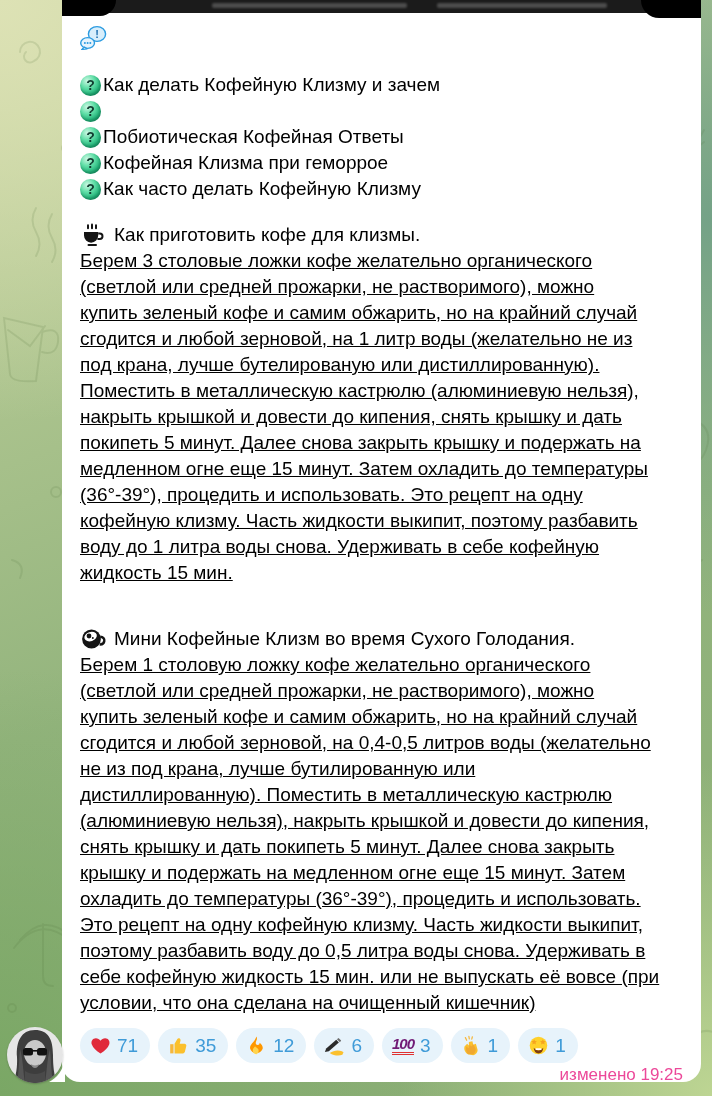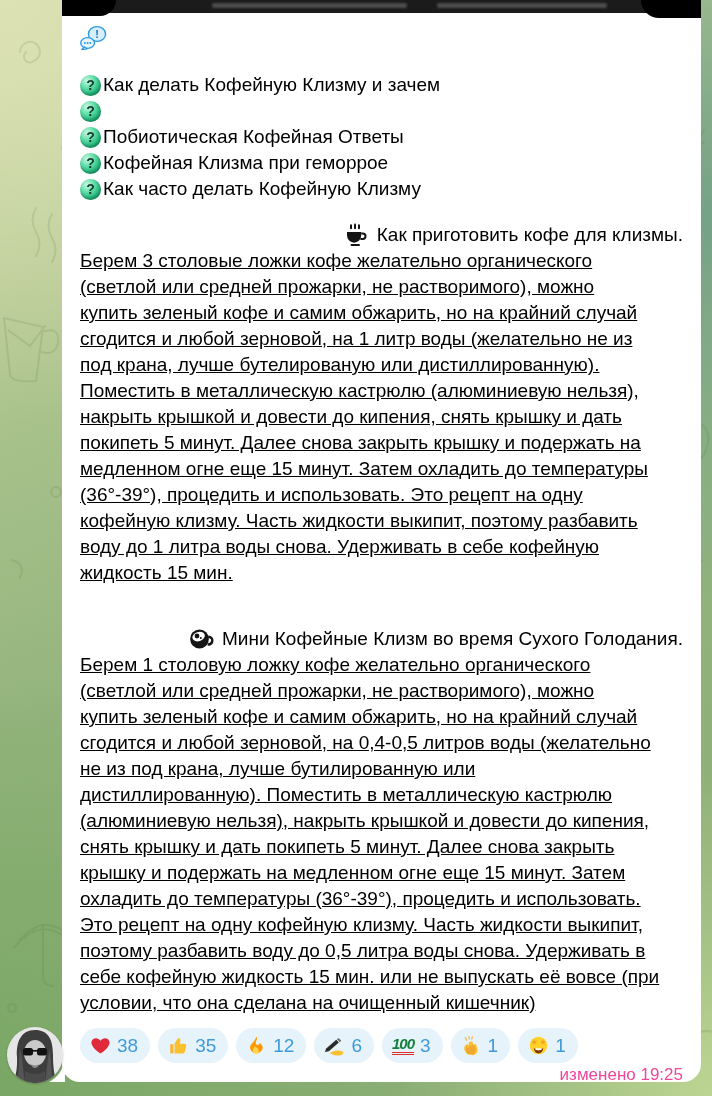--- a/index.html
+++ b/index.html
@@ -35,32 +35,32 @@
   .link-row{display:flex;align-items:center;height:26px;cursor:pointer;}
   .qball{
     width:21px;height:21px;border-radius:50%;flex:0 0 auto;margin-right:2px;
     background:radial-gradient(circle at 34% 28%, #ccf7e3 0%, #62dfa8 35%, #27b97e 65%, #0f8f5e 100%);
     box-shadow:inset -1px -2px 3px rgba(0,60,40,.35);
     display:flex;align-items:center;justify-content:center;
   }
   .qball span{font-size:14px;font-weight:bold;color:#123c31;line-height:1;}
   .section{margin-top:20px;}
   .section + .section{margin-top:40px;}
-  .sec-head{display:flex;align-items:center;gap:8px;justify-content:flex-end;}
+  .sec-head{display:flex;align-items:center;gap:8px;}
   .sec-head .ic{flex:0 0 auto;display:flex;}
   .sec-body{white-space:pre-line;text-decoration:underline;}
   .reactions{display:flex;gap:8px;margin-top:12px;align-items:center;}
   .pill{
     height:35px;border-radius:18px;background:#e7f3fb;cursor:pointer;
     display:flex;align-items:center;gap:6px;padding:0 12px 0 10px;flex:0 0 auto;
   }
   .pill .ric{display:flex;align-items:center;}
   .rcount{color:#3f9bd8;font-size:19px;}
   .icon-100{
-    color:#15803d;font-style:italic;font-weight:800;font-size:15px;line-height:1;
+    color:#701a75;font-style:italic;font-weight:800;font-size:15px;line-height:1;
     letter-spacing:-1px;border-bottom:3px double #e03131;padding-bottom:1px;
   }
   .edited{text-align:right;color:#ec4899;font-size:17px;line-height:20px;margin-top:2px;}
   .avatar{
     position:absolute;left:7px;bottom:13px;width:56px;height:56px;border-radius:50%;
     overflow:hidden;cursor:pointer;box-shadow:0 1px 2px rgba(0,0,0,.25);
   }
 </style>
 </head>
 <body>
@@ -208,21 +208,21 @@
 условии, что она сделана на очищенный кишечник)</div>
     </div>
 
     <div class="reactions">
       <div class="pill">
         <span class="ric">
           <svg width="21" height="21" viewBox="0 0 24 24">
               <path d="M12 21.2C7.2 18 3.4 14.6 2.1 10.9.7 7 3.2 3.6 6.7 3.6c2.2 0 4.1 1.3 5.3 3.1 1.2-1.8 3.1-3.1 5.3-3.1 3.5 0 6 3.4 4.6 7.3-1.3 3.7-5.1 7.1-9.9 10.3z" fill="#e02a3b"></path>
             </svg>
         </span>
-        <span class="rcount">38</span>
+        <span class="rcount">71</span>
       </div>
       <div class="pill">
         <span class="ric">
           <svg width="21" height="21" viewBox="0 0 24 24">
             <path d="M2.5 10.5h3.8V21H2.5z" fill="#f6b73c"></path>
             <path d="M7.5 21h9.6c1.1 0 2-.8 2.2-1.8l1.6-6.7c.3-1.3-.7-2.5-2-2.5h-5.5l.9-3.6c.3-1.2-.4-2.4-1.6-2.7-.8-.2-1.6.1-2 .8L7.5 10z" fill="#fbc02d"></path>
           </svg>
         </span>
         <span class="rcount">35</span>
       </div>

